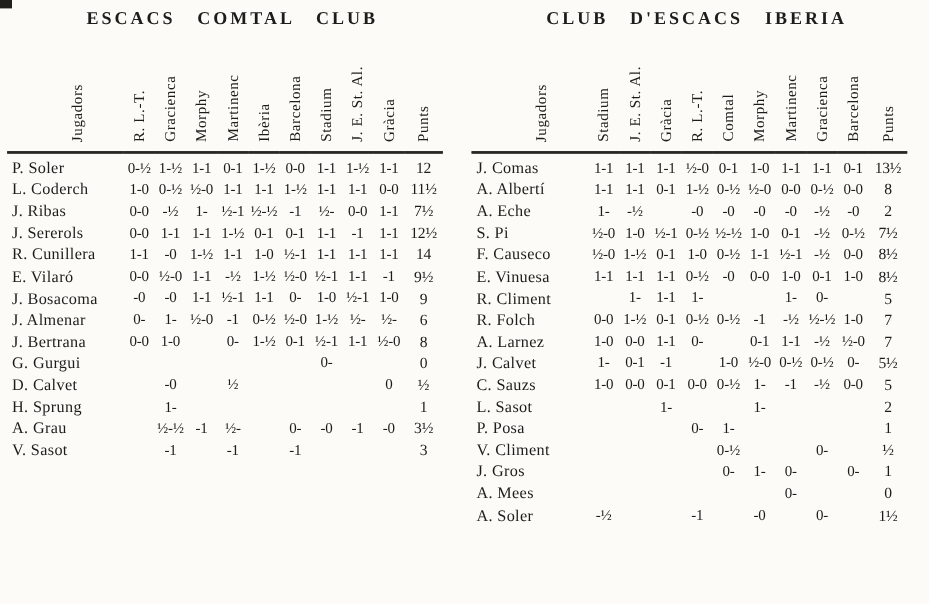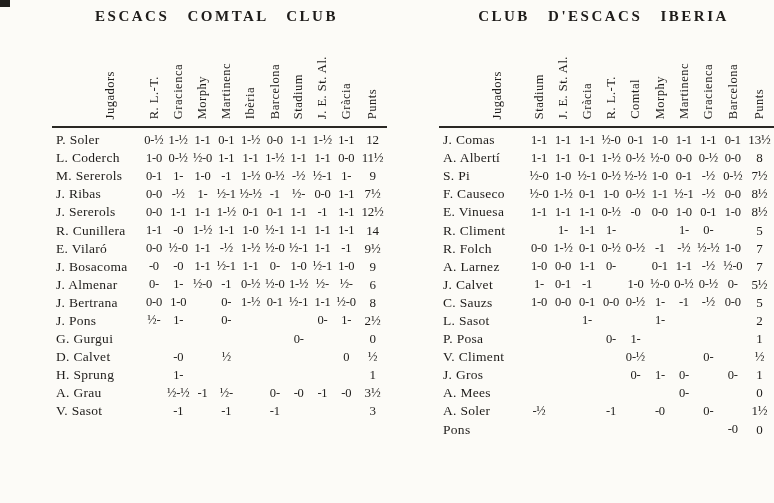--- a/index.html
+++ b/index.html
@@ -3,21 +3,21 @@
 <meta charset="utf-8">
 <style>
   html,body{margin:0;padding:0;}
   body{
     width:774px;height:503px;overflow:hidden;
     background:#fcfbf7;color:#1e1c1a;
     font-family:"Liberation Serif","DejaVu Serif",serif;
     position:relative;
   }
   .page{display:flex;width:774px;height:503px;}
-  .club{width:387px;box-sizing:border-box;padding-top:8px;padding-left:46px;}
+  .club{width:387px;box-sizing:border-box;padding-top:8px;}
   .club-title{
     text-align:center;font-size:15px;font-weight:bold;
     letter-spacing:2.5px;word-spacing:12px;margin:0 0 2px 0;
     white-space:nowrap;
   }
   table{border-collapse:collapse;margin:0 0 0 6px;}
   thead th{
     height:96px;vertical-align:bottom;padding:0 0 3px 0;
     border-bottom:2px solid #2a2824;font-weight:normal;
   }
@@ -88,33 +88,20 @@
             <td class="val">½-0</td>
             <td class="val">1-1</td>
             <td class="val">1-1</td>
             <td class="val">1-½</td>
             <td class="val">1-1</td>
             <td class="val">1-1</td>
             <td class="val">0-0</td>
             <td class="punts">11½</td>
           </tr>
           <tr>
-            <td class="name">M. Sererols</td>
-            <td class="val">0-1</td>
-            <td class="val">1-</td>
-            <td class="val">1-0</td>
-            <td class="val">-1</td>
-            <td class="val">1-½</td>
-            <td class="val">0-½</td>
-            <td class="val">-½</td>
-            <td class="val">½-1</td>
-            <td class="val">1-</td>
-            <td class="punts">9</td>
-          </tr>
-          <tr>
             <td class="name">J. Ribas</td>
             <td class="val">0-0</td>
             <td class="val">-½</td>
             <td class="val">1-</td>
             <td class="val">½-1</td>
             <td class="val">½-½</td>
             <td class="val">-1</td>
             <td class="val">½-</td>
             <td class="val">0-0</td>
             <td class="val">1-1</td>
@@ -190,33 +177,20 @@
             <td class="val">0-0</td>
             <td class="val">1-0</td>
             <td class="val"></td>
             <td class="val">0-</td>
             <td class="val">1-½</td>
             <td class="val">0-1</td>
             <td class="val">½-1</td>
             <td class="val">1-1</td>
             <td class="val">½-0</td>
             <td class="punts">8</td>
-          </tr>
-          <tr>
-            <td class="name">J. Pons</td>
-            <td class="val">½-</td>
-            <td class="val">1-</td>
-            <td class="val"></td>
-            <td class="val">0-</td>
-            <td class="val"></td>
-            <td class="val"></td>
-            <td class="val"></td>
-            <td class="val">0-</td>
-            <td class="val">1-</td>
-            <td class="punts">2½</td>
           </tr>
           <tr>
             <td class="name">G. Gurgui</td>
             <td class="val"></td>
             <td class="val"></td>
             <td class="val"></td>
             <td class="val"></td>
             <td class="val"></td>
             <td class="val"></td>
             <td class="val">0-</td>
@@ -319,20 +293,33 @@
             <td class="val">0-1</td>
             <td class="val">1-½</td>
             <td class="val">0-½</td>
             <td class="val">½-0</td>
             <td class="val">0-0</td>
             <td class="val">0-½</td>
             <td class="val">0-0</td>
             <td class="punts">8</td>
           </tr>
           <tr>
+            <td class="name">A. Eche</td>
+            <td class="val">1-</td>
+            <td class="val">-½</td>
+            <td class="val"></td>
+            <td class="val">-0</td>
+            <td class="val">-0</td>
+            <td class="val">-0</td>
+            <td class="val">-0</td>
+            <td class="val">-½</td>
+            <td class="val">-0</td>
+            <td class="punts">2</td>
+          </tr>
+          <tr>
             <td class="name">S. Pi</td>
             <td class="val">½-0</td>
             <td class="val">1-0</td>
             <td class="val">½-1</td>
             <td class="val">0-½</td>
             <td class="val">½-½</td>
             <td class="val">1-0</td>
             <td class="val">0-1</td>
             <td class="val">-½</td>
             <td class="val">0-½</td>
@@ -499,31 +486,18 @@
             <td class="val">-½</td>
             <td class="val"></td>
             <td class="val"></td>
             <td class="val">-1</td>
             <td class="val"></td>
             <td class="val">-0</td>
             <td class="val"></td>
             <td class="val">0-</td>
             <td class="val"></td>
             <td class="punts">1½</td>
-          </tr>
-          <tr>
-            <td class="name">Pons</td>
-            <td class="val"></td>
-            <td class="val"></td>
-            <td class="val"></td>
-            <td class="val"></td>
-            <td class="val"></td>
-            <td class="val"></td>
-            <td class="val"></td>
-            <td class="val"></td>
-            <td class="val">-0</td>
-            <td class="punts">0</td>
           </tr>
         </tbody>
       </table>
   </section>
 
 </div>
 
 </body></html>

